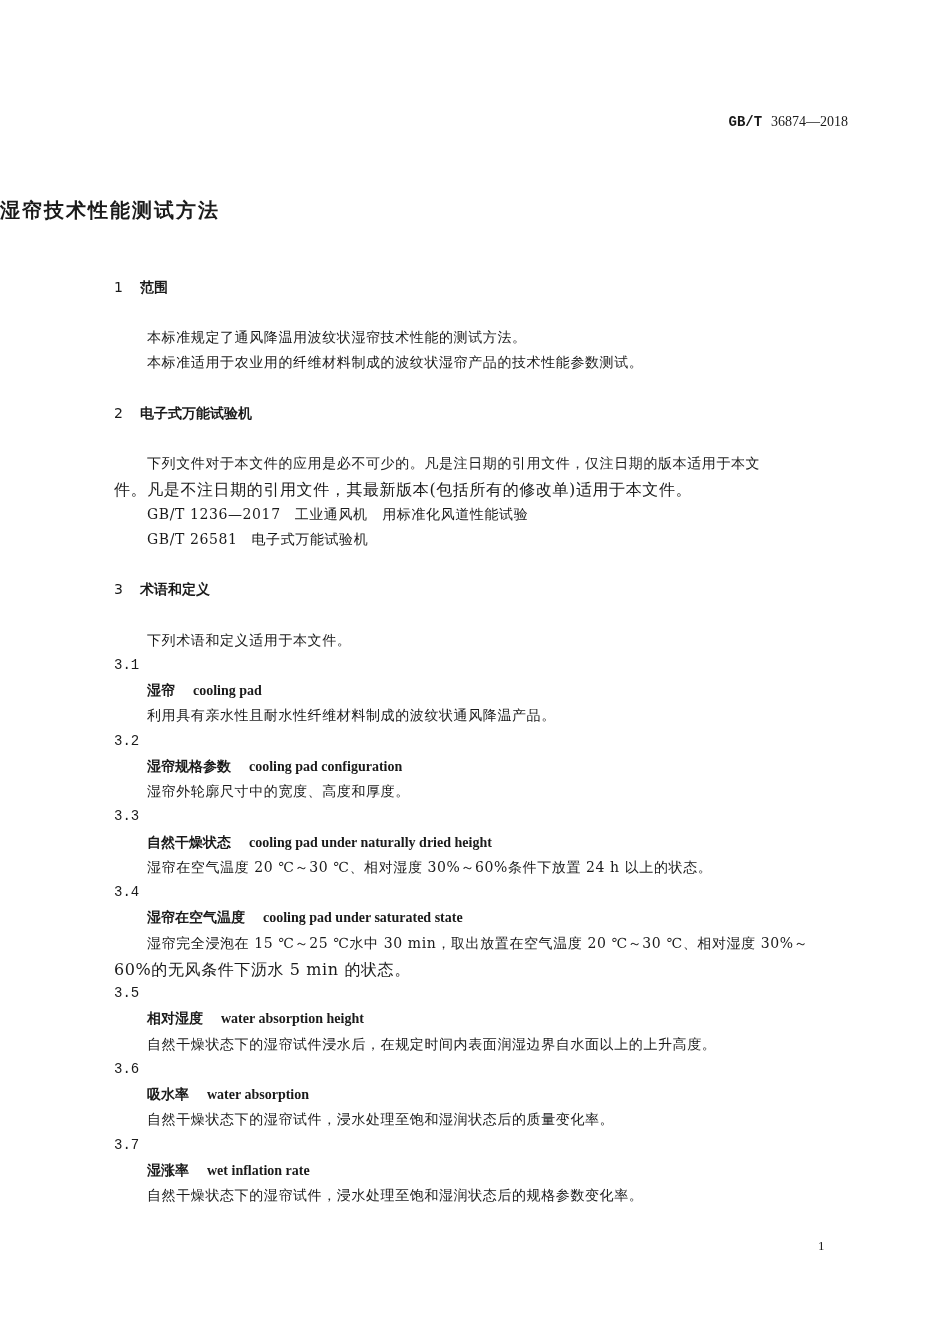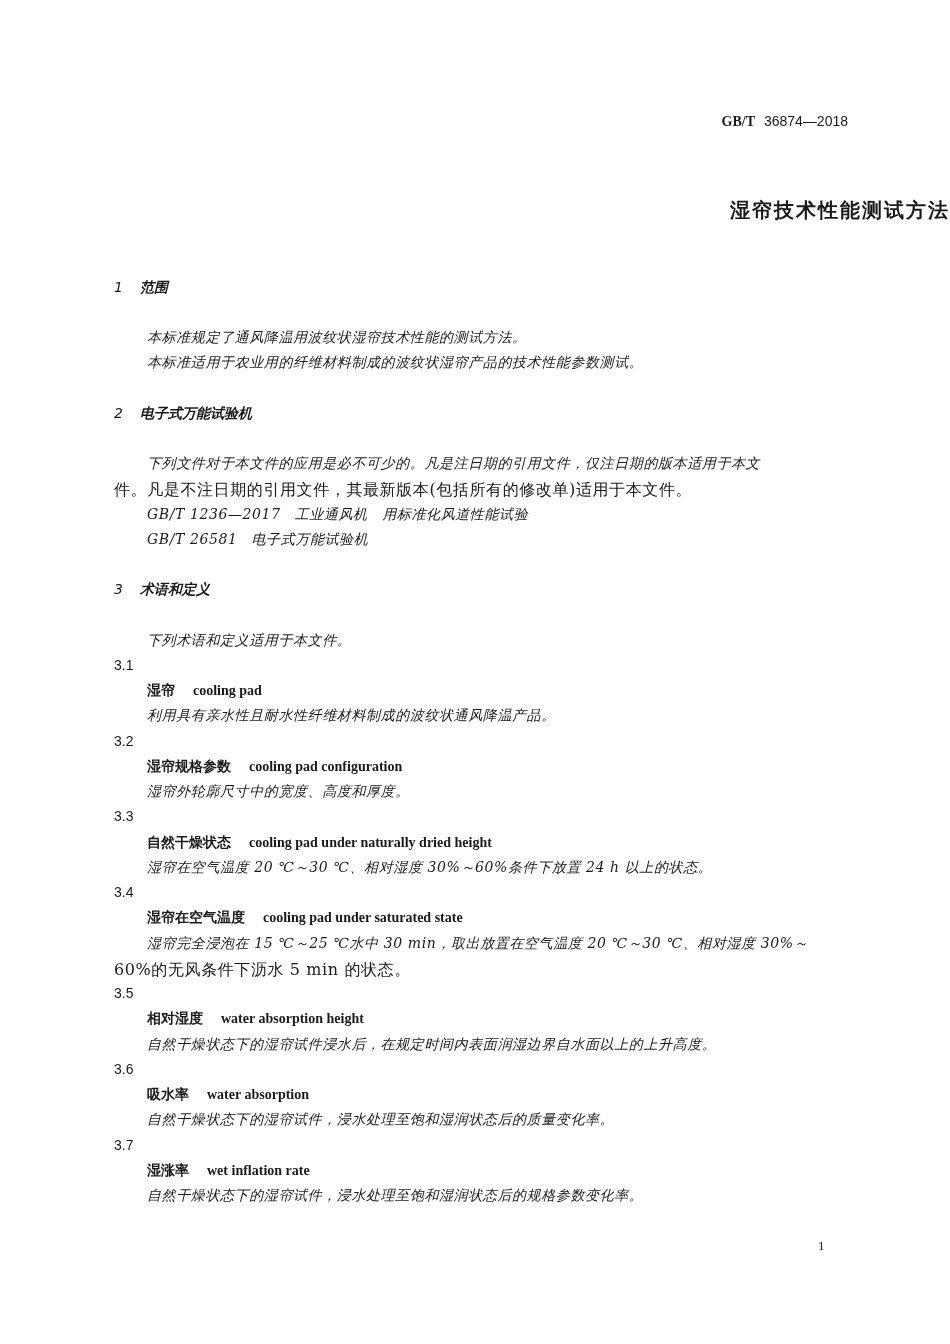--- a/index.html
+++ b/index.html
@@ -1,28 +1,28 @@
 <!DOCTYPE html>
 <html><head>
   <meta charset="utf-8">
   <style>
     html, body { margin: 0; padding: 0; background: #ffffff; }
     body { width: 950px; height: 1344px; position: relative; overflow: hidden; color: #1a1a1a;
            font-family: "DejaVu Serif", "Liberation Serif", serif; }
     .abs { position: absolute; white-space: nowrap; }
     .std-no { top: 113px; right: 102px; font-size: 14px; }
-    .std-no .gb { font-family: Liberation Serif, serif; font-weight: bold; }
-    .std-no .num { font-family: Liberation Sans, sans-serif; }
-    .title { top: 197px; left: 0; width: 950px; text-align: right; font-family: "DejaVu Sans", sans-serif;
+    .std-no .gb { font-family: Liberation Mono, monospace; font-weight: bold; }
+    .std-no .num { font-family: Liberation Serif, serif; }
+    .title { top: 197px; left: 0; width: 950px; text-align: left; font-family: "DejaVu Sans", sans-serif;
              font-size: 20px; letter-spacing: 2px; font-weight: bold; }
-    .h { left: 114px; font-family: "DejaVu Sans", sans-serif; font-size: 14px; font-weight: bold; font-style: italic; }
+    .h { left: 114px; font-family: "DejaVu Sans", sans-serif; font-size: 14px; font-weight: bold; }
     .h .n { display: inline-block; width: 26px; font-weight: normal; }
-    .p { left: 147px; font-size: 14px; letter-spacing: 0.6px; font-style: italic; }
+    .p { left: 147px; font-size: 14px; letter-spacing: 0.6px; }
     .p0 { left: 114px; font-size: 16px; letter-spacing: 0.6px; }
-    .sub { left: 114px; font-family: Liberation Sans, sans-serif; font-size: 14px; }
+    .sub { left: 114px; font-family: Liberation Mono, monospace; font-size: 14px; }
     .term { left: 147px; font-size: 14px; font-weight: bold; }
     .term .en { font-family: "Liberation Serif", serif; margin-left: 18px; }
     .page-num { top: 1238px; left: 818px; font-size: 13px; font-family: "Liberation Serif", serif; }
     .gap { display: inline-block; width: 14px; }
   </style>
 </head>
 <body>
 
 <div class="abs std-no">
   <span class="gb">GB/T</span>&nbsp;

